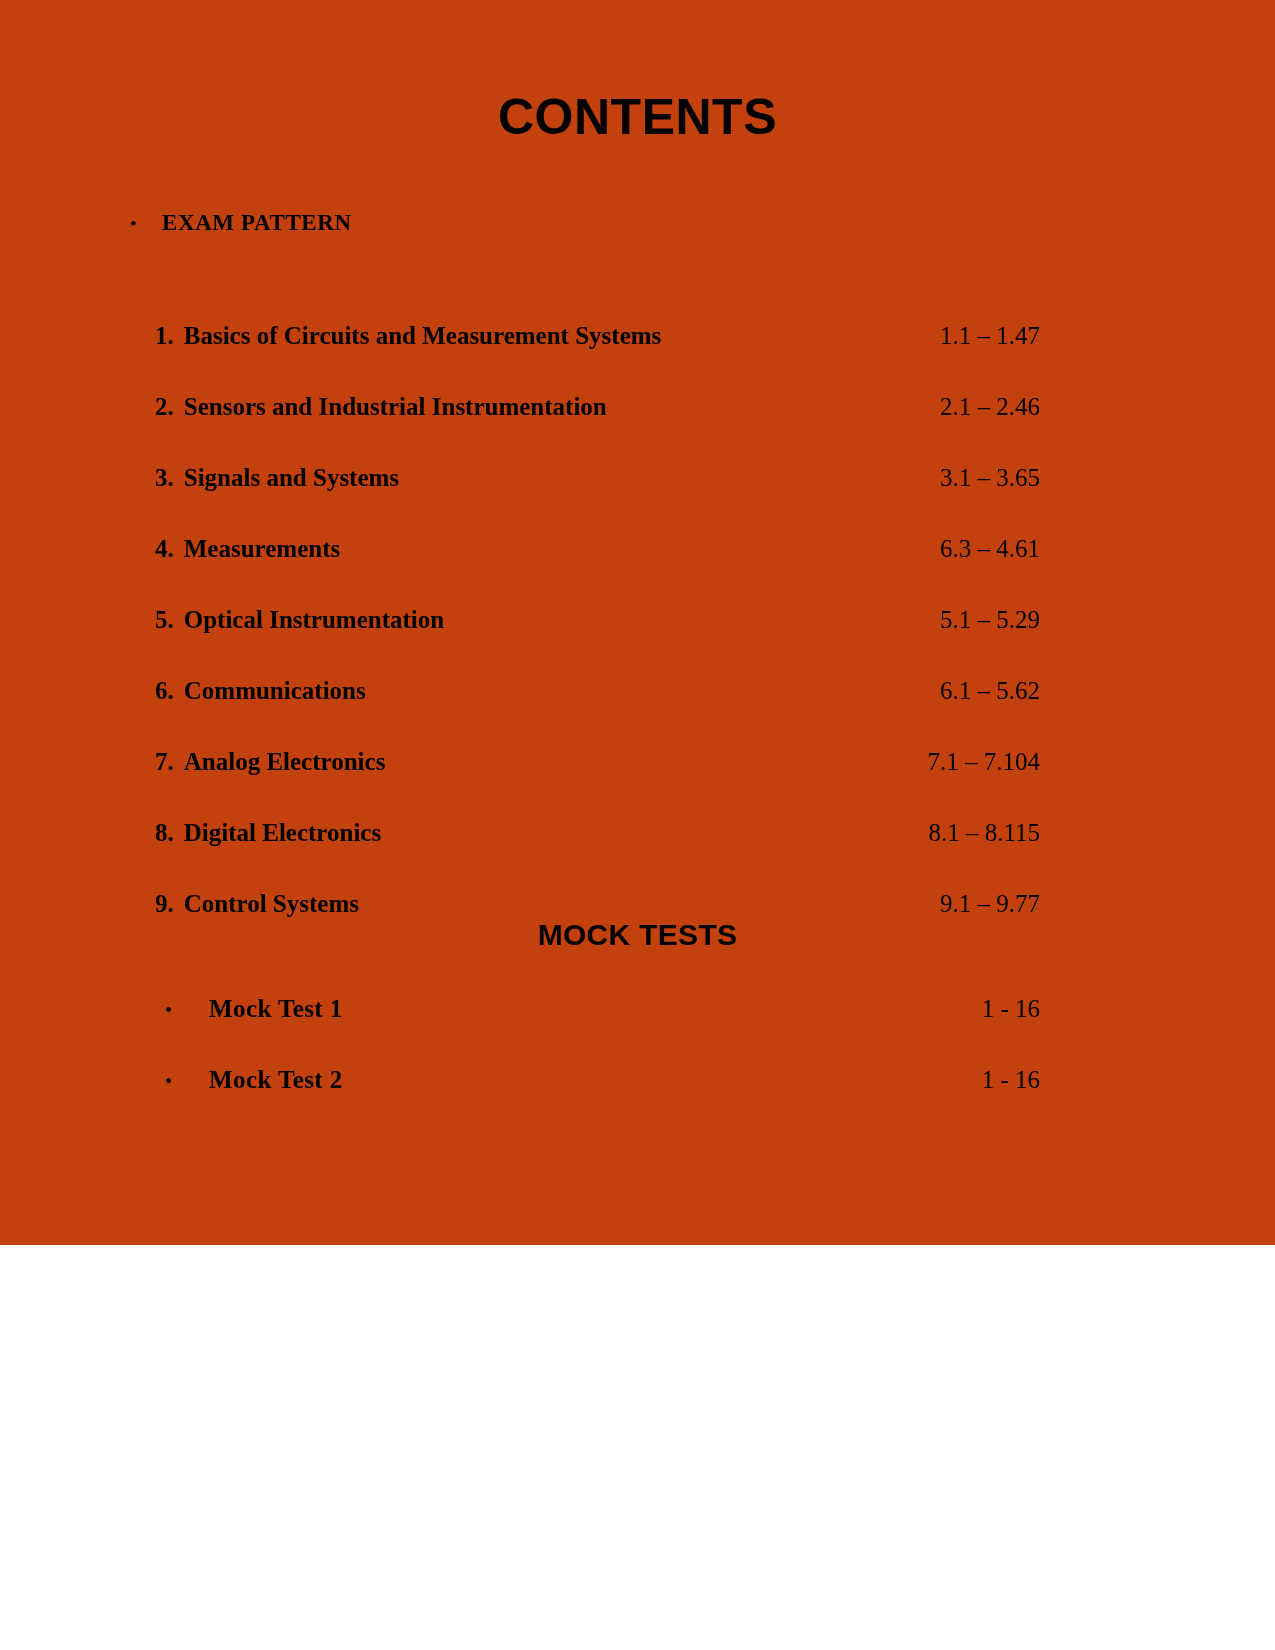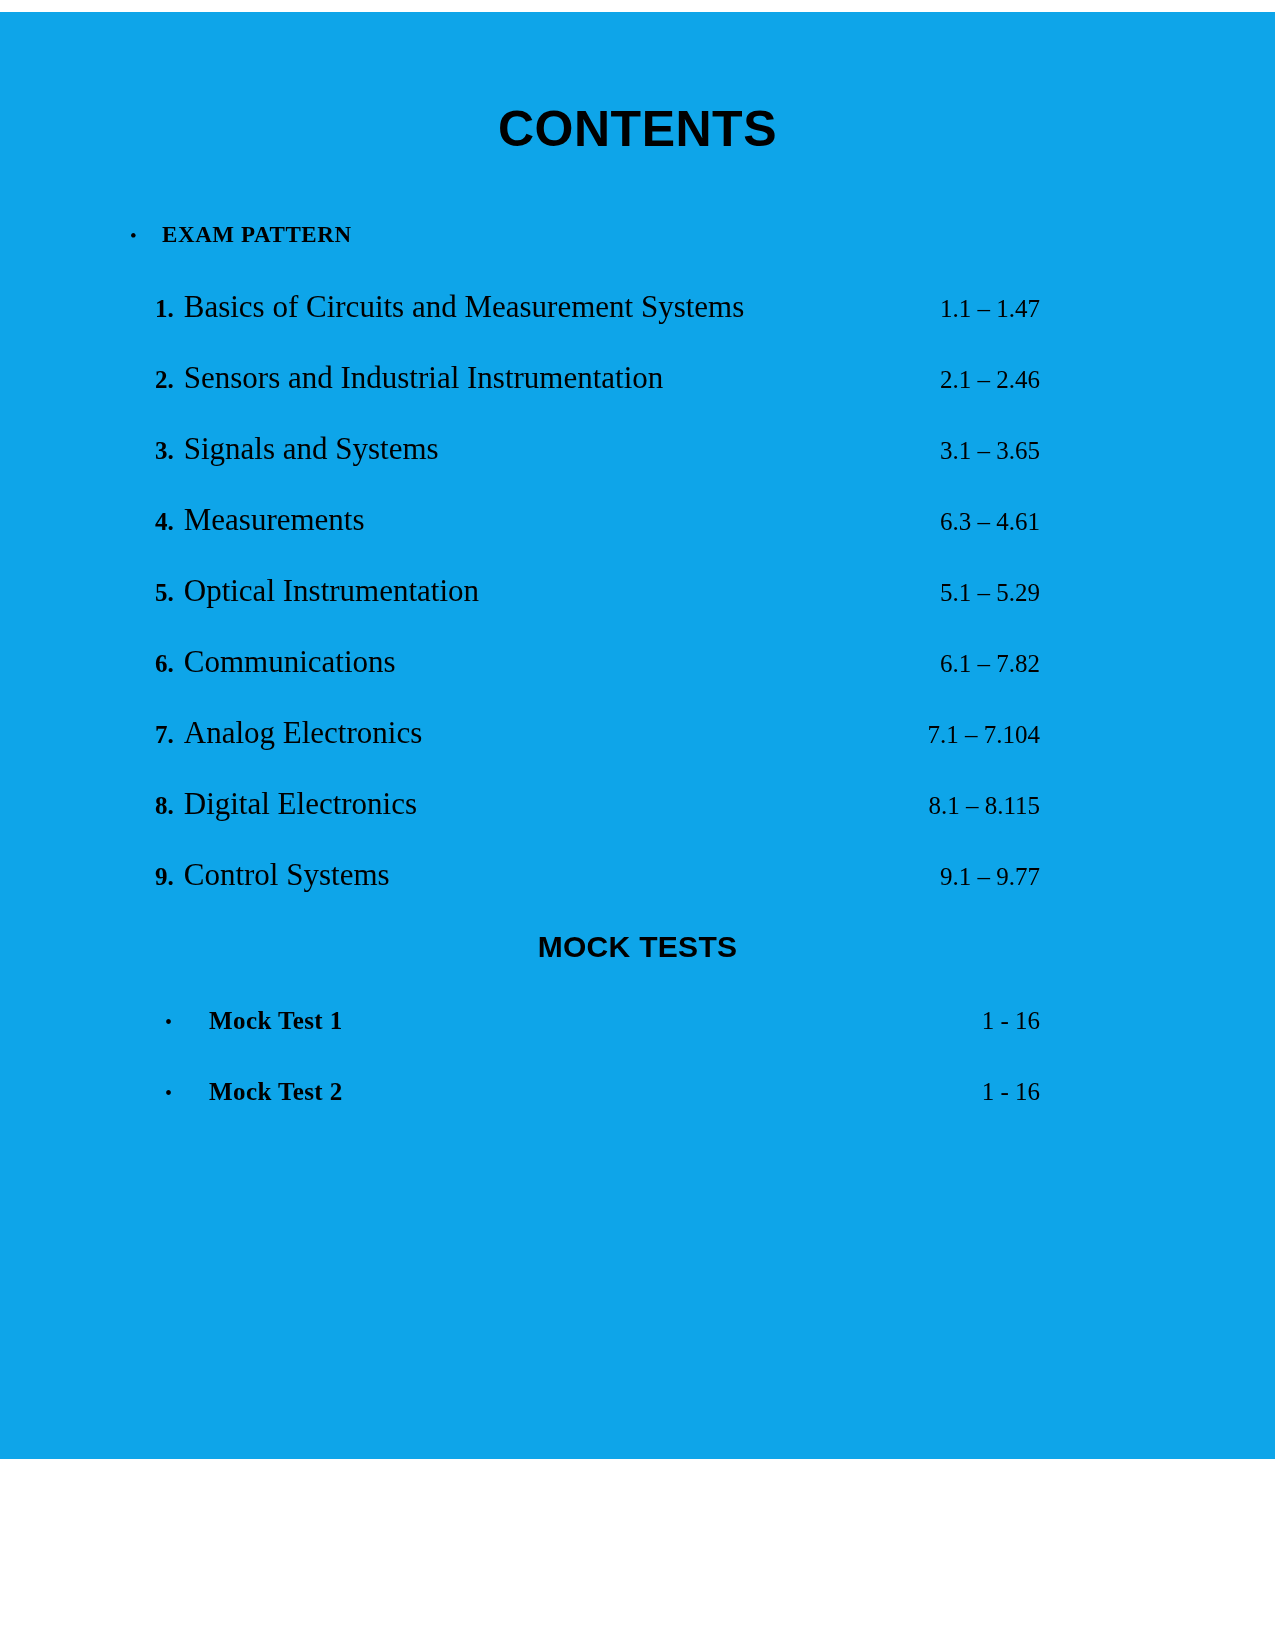--- a/index.html
+++ b/index.html
@@ -11,24 +11,24 @@
     width: 1275px;
     height: 1650px;
     position: relative;
     font-family: "Liberation Serif", serif;
     color: #000000;
     overflow: hidden;
   }
 
   .page {
     position: absolute;
-    left: 0; top: 12px;
-    width: 1275px;
-    height: 1447px;
-    background: #0ea5e9;
+    left: 0; top: 0;
+    width: 1275px;
+    height: 1245px;
+    background: #c2410c;
   }
 
   
   .doc-title {
     position: absolute;
     left: 0;
     top: 92px;
     width: 1275px;
     text-align: center;
     font-family: "Liberation Sans", sans-serif;
@@ -77,22 +77,23 @@
     display: flex;
     align-items: baseline;
     white-space: nowrap;
   }
   .toc-num {
     font-weight: bold;
     font-size: 25px;
     margin-right: 10px;
   }
   .toc-title {
-    font-size: 31px;
-    font-weight: normal;
+    font-size: 25px;
+    font-weight: bold;
+    margin-top: 45px;
   }
   .toc-pages {
     font-size: 25px;
     white-space: nowrap;
     text-align: center;
   }
 
   
   .mock-heading {
     position: absolute;
@@ -192,21 +193,21 @@
         <span class="toc-title">Optical Instrumentation</span>
       </span>
       <span class="toc-pages">5.1 – 5.29</span>
     </div>
 
     <div class="toc-row">
       <span class="toc-left">
         <span class="toc-num">6.</span>
         <span class="toc-title">Communications</span>
       </span>
-      <span class="toc-pages">6.1 – 7.82</span>
+      <span class="toc-pages">6.1 – 5.62</span>
     </div>
 
     <div class="toc-row">
       <span class="toc-left">
         <span class="toc-num">7.</span>
         <span class="toc-title">Analog Electronics</span>
       </span>
       <span class="toc-pages">7.1 – 7.104</span>
     </div>
 

